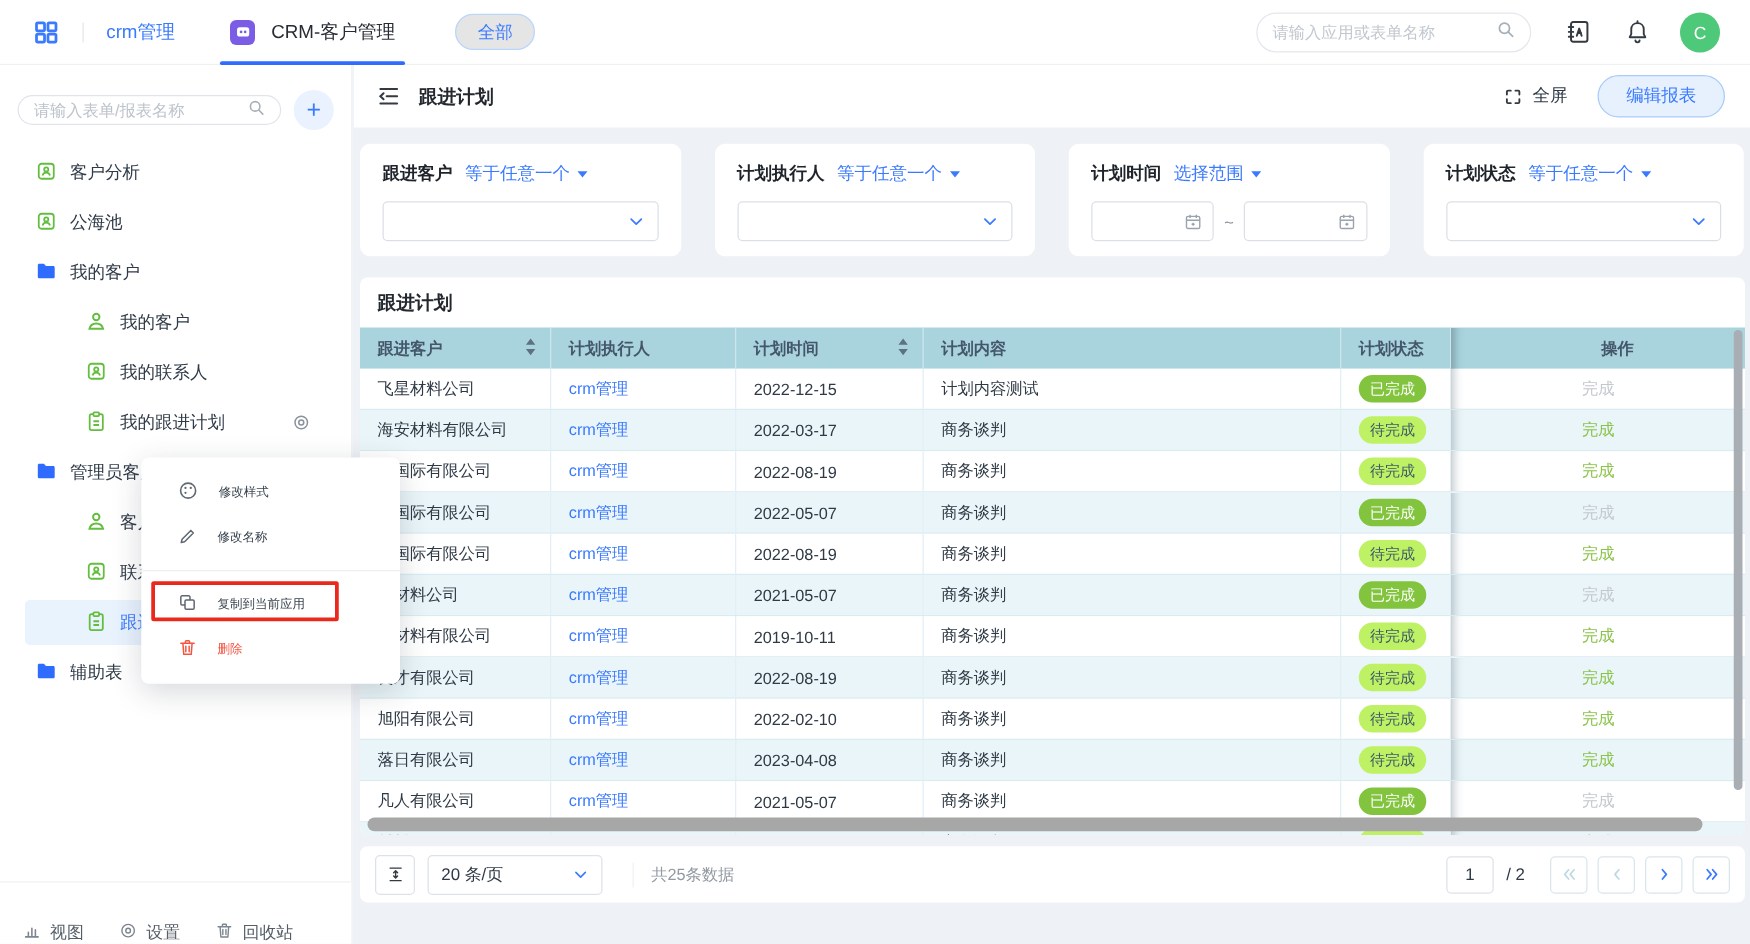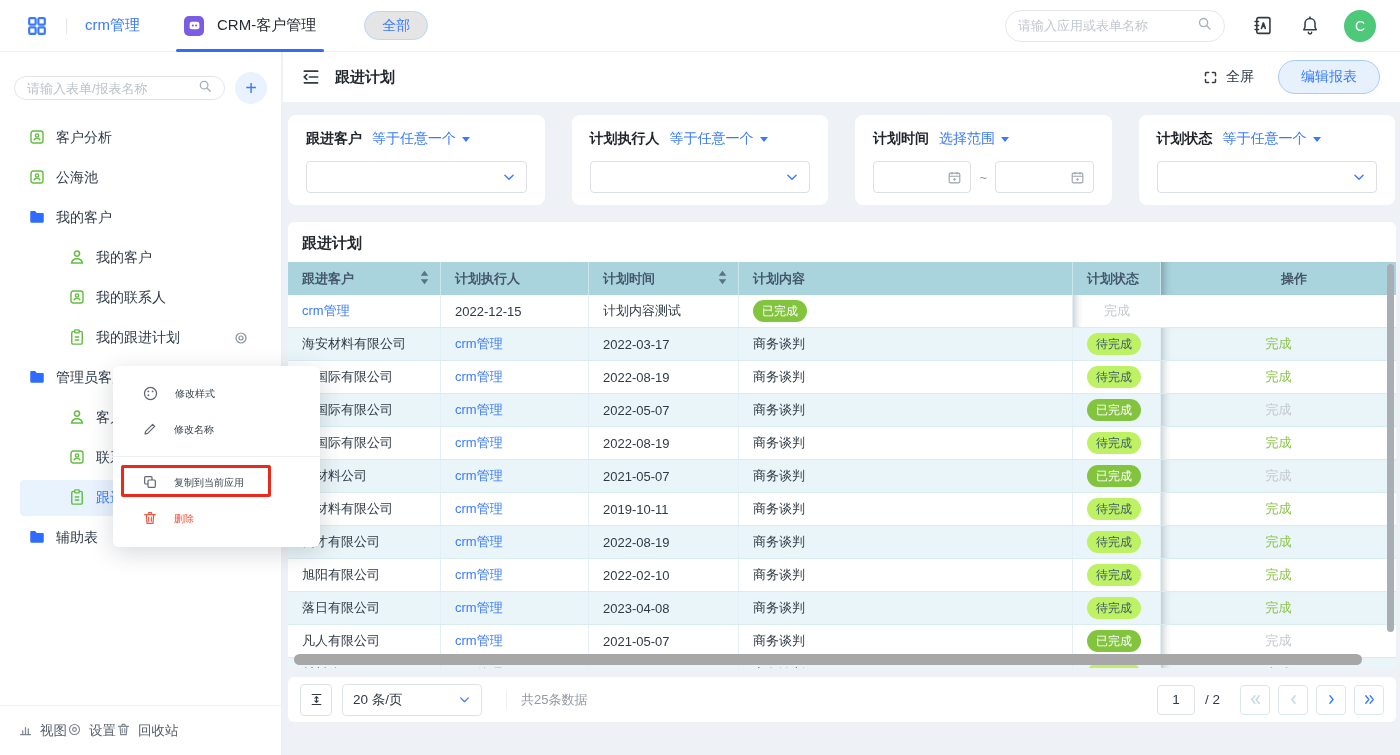--- a/index.html
+++ b/index.html
@@ -50,21 +50,21 @@
   .side-item { height:40px; display:flex; align-items:center; padding-left:28px;
                position:relative; font-size:14px; color:#2f3a47; cursor:pointer; }
   .side-item.indent { padding-left:68px; }
   .side-item > * { position:relative; z-index:1; }
   .side-item .lbl { margin-left:10px; white-space:nowrap; }
   .side-item.selected { color:#3a7afe; }
   .side-item.selected::before { content:""; position:absolute; left:20px; right:14px; top:2px;
                bottom:2px; background:#e8f3fe; border-radius:4px; z-index:0; }
   .side-item .gear { position:absolute; right:32px; display:flex; }
   .sb-footer { position:absolute; left:0; right:0; bottom:0; height:50px; border-top:1px solid #eef1f4;
-               display:flex; align-items:center; padding-left:18px; background:#fff; }
+               display:flex; align-items:flex-end; padding-left:18px; gap:28px; background:#fff; }
   .sbf-item { display:flex; align-items:center; gap:7px; font-size:13.5px; color:#555e68; cursor:pointer; }
 
   
   .main { position:absolute; left:283px; top:52px; right:0; bottom:0; background:#eef1f5; }
   .content-header { position:absolute; top:0; left:0; right:0; height:50px; background:#fff;
                     display:flex; align-items:center; }
   .collapse { margin-left:18px; display:flex; cursor:pointer; }
   .page-title { margin-left:14px; font-size:15px; font-weight:700; color:#23272e; }
   .fullscreen { margin-left:auto; display:flex; align-items:center; gap:8px; font-size:14px;
                 color:#2f3a47; cursor:pointer; }
@@ -496,20 +496,21 @@
     <span class="th-label">计划状态</span>
 
   </div>
         <div class="th">
     <span class="th-label">操作</span>
 
   </div>
       </div>
     <div id="table-body">
         <div class="t-grid t-row">
+    <div class="td">飞星材料公司</div>
     <div class="td link">crm管理</div>
     <div class="td">2022-12-15</div>
     <div class="td">计划内容测试</div>
     <div class="td">
             <span class="badge done">已完成</span>
           </div>
     <div class="td">
             <span class="action-text disabled">完成</span>
           </div>
   </div>

